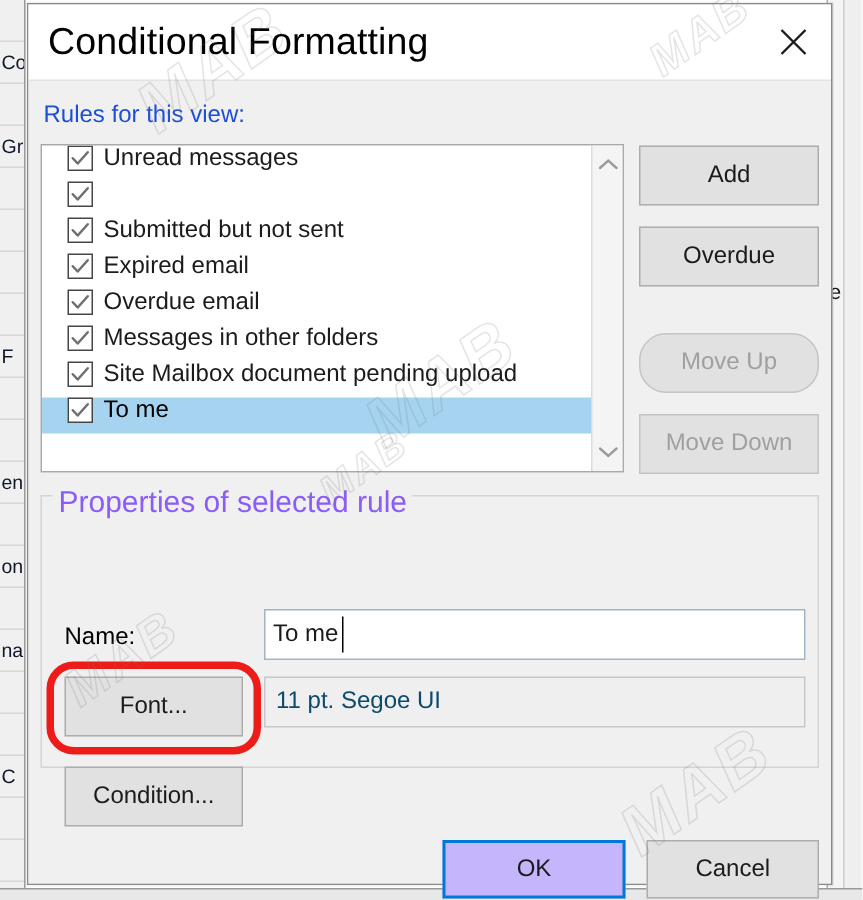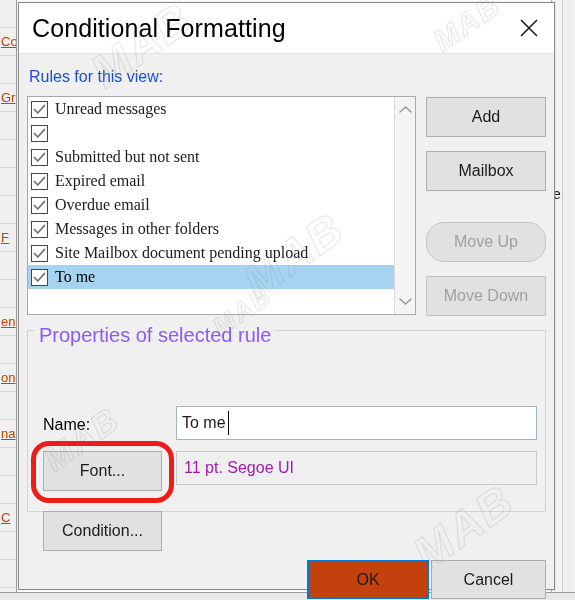--- a/index.html
+++ b/index.html
@@ -29,26 +29,25 @@
     background: #f0f0f0;
     border-right: 1px solid #9a9a9a;
     box-sizing: border-box;
     overflow: hidden;
   }
   .bg-left-row {
     height: 28px;
     border-bottom: 1px solid #d6d6d6;
     font-size: 13px;
     line-height: 28px;
-    color: #c2410c;
+    color: #0f172a;
     padding-left: 1px;
     overflow: hidden;
     white-space: nowrap;
     box-sizing: border-box;
-    text-decoration: underline;
   }
   .bg-right-pane {
     position: absolute;
     right: 0; top: 0;
     width: 24px; height: 600px;
     background: #f4f4f4;
     border-left: 1px solid #b4b4b4;
     box-sizing: border-box;
     overflow: hidden;
   }
@@ -144,26 +143,24 @@
   }
   .list-inner {
     position: absolute;
     left: 0; top: 0;
     width: 367px;
     height: 100%;
     overflow: hidden;
   }
   .rule-row {
     display: flex;
-    align-items: center;
     height: 24px;
-    padding-left: 3px;
+    padding-left: 17px;
     white-space: nowrap;
     cursor: pointer;
-    font-family: Liberation Serif, serif;
   }
   .rule-row.selected {
     background: #a6d3f0;
   }
   .rule-row.selected .rule-label { color: #000000; }
   .cb {
     width: 17px;
     height: 17px;
     min-width: 17px;
     background: #ffffff;
@@ -220,22 +217,21 @@
     padding: 16px;
   }
   .btn.disabled {
     color: #a0a0a0;
     border-color: #c4c4c4;
     background: #e1e1e1;
     cursor: default;
   }
   .btn.default-focus {
     border: 2px solid #0078d7;
-    background: #c2410c;
-    margin-left: 12px;
+    background: #c4b5fd;
   }
 
   #btn-add       { left: 407px; top: 43px;  width: 120px; height: 40px; }
   #btn-delete    { left: 407px; top: 97px;  width: 120px; height: 40px; }
   #btn-moveup    { left: 407px; top: 168px; width: 120px; height: 40px; border-radius: 18px; }
   #btn-movedown  { left: 407px; top: 222px; width: 120px; height: 40px; }
 
   
   .groupbox {
     position: absolute;
@@ -290,21 +286,21 @@
   .font-display {
     position: absolute;
     left: 157px;
     top: 397px;
     width: 361px;
     height: 34px;
     background: #efefef;
     border: 1px solid #c8c8c8;
     box-sizing: border-box;
     font-size: 16px;
-    color: #a21caf;
+    color: #0c4a6e;
     display: flex;
     align-items: center;
     padding-left: 7px;
   }
   #btn-font      { left: 24px;  top: 397px; width: 119px; height: 40px; }
   #btn-condition { left: 24px;  top: 457px; width: 119px; height: 40px; }
 
   
   .annot-oval {
     position: absolute;
@@ -472,21 +468,21 @@
         </div>
         <div class="scroll-arrow down">
           <svg width="13" height="9" viewBox="0 0 13 9" aria-hidden="true">
             <path d="M1 2 L6.5 7 L12 2" stroke="#9b9b9b" stroke-width="1.6" fill="none" stroke-linecap="round"></path>
           </svg>
         </div>
       </div>
     </div>
 
     <button class="btn" id="btn-add">Add</button>
-    <button class="btn" id="btn-delete">Mailbox</button>
+    <button class="btn" id="btn-delete">Overdue</button>
     <button class="btn disabled" id="btn-moveup">Move Up</button>
     <button class="btn disabled" id="btn-movedown">Move Down</button>
 
     <div class="groupbox"></div>
     <div class="group-title">Properties of selected rule</div>
 
     <div class="field-label">Name:</div>
     <input class="name-input" type="text" value="To me" style="">
     <div class="caret"></div>
 

